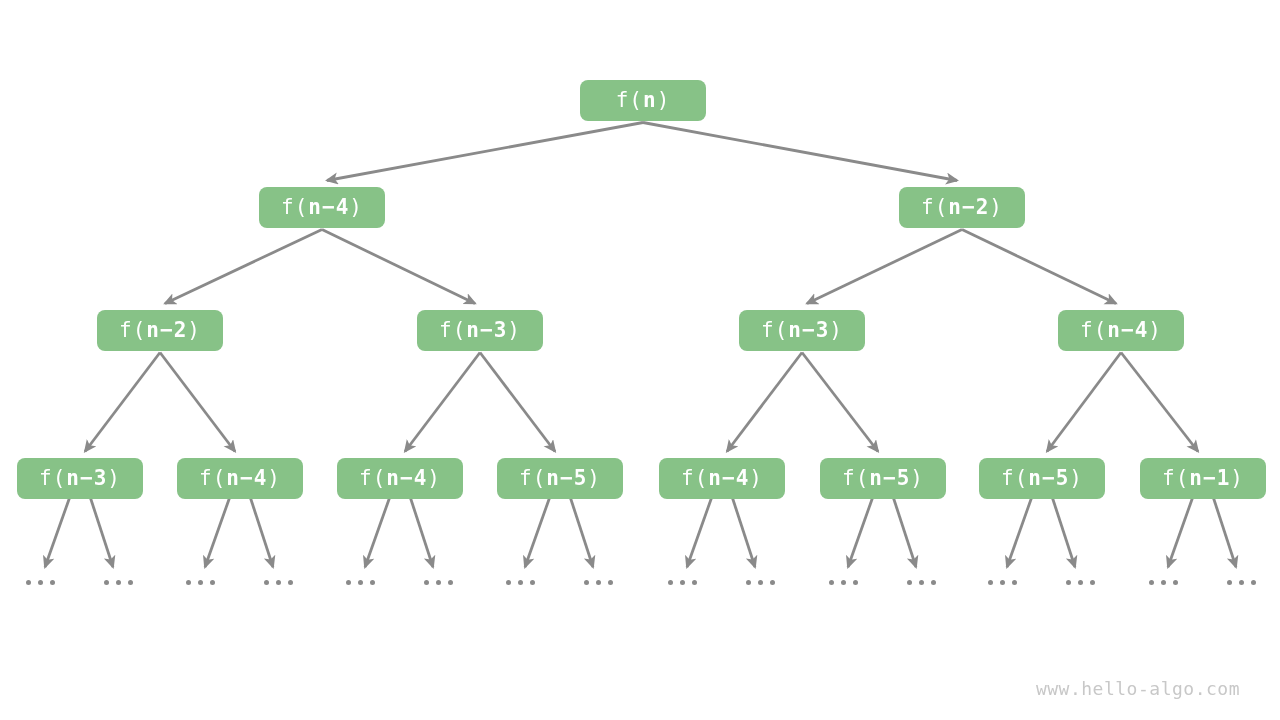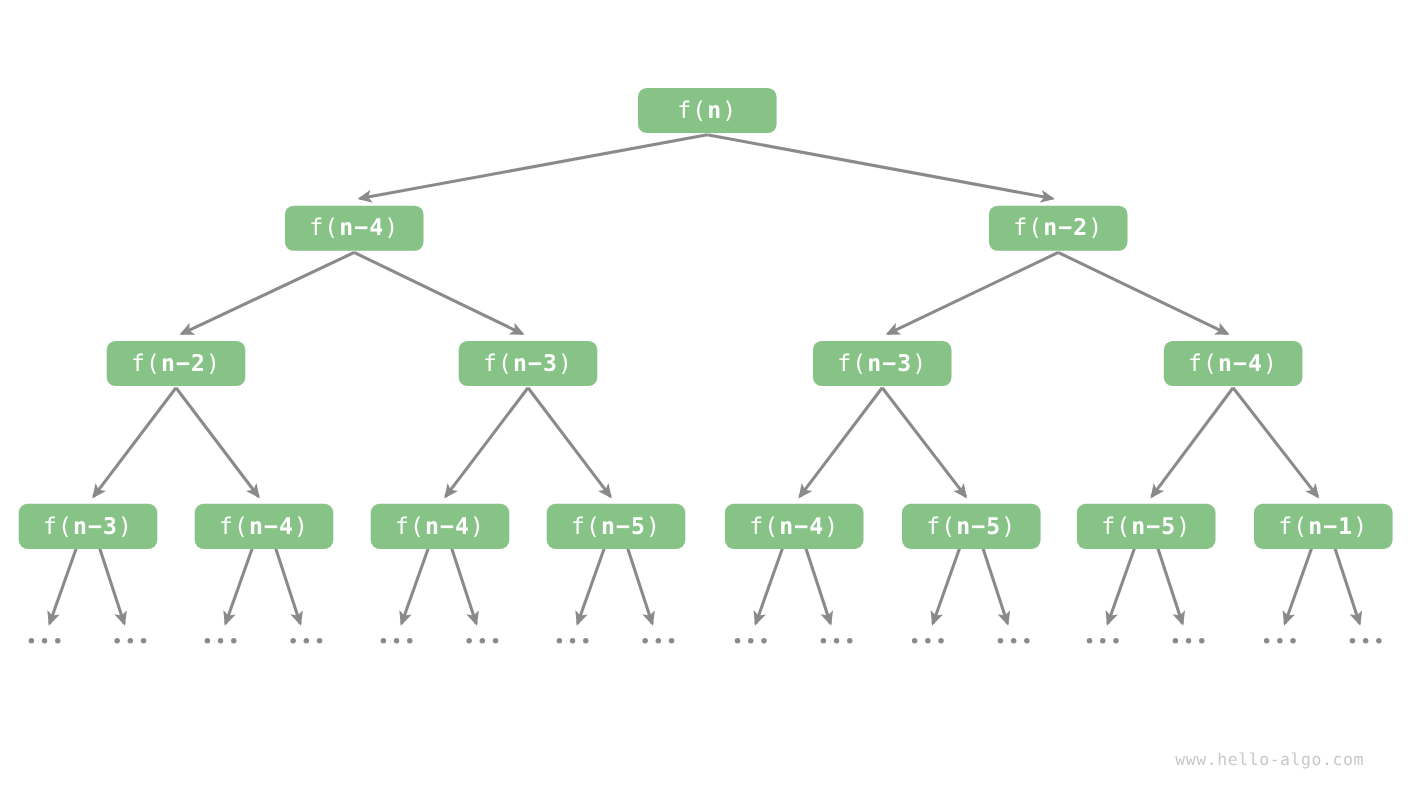--- a/index.html
+++ b/index.html
@@ -42,21 +42,21 @@
   }
   .ellipsis .dot {
     width: 5px; height: 5px;
     border-radius: 50%;
     background: var(--dot, #8a8a8a);
   }
   .watermark {
     position: absolute;
     right: 40px;
     bottom: 21px;
-    font-size: 15px;
+    font-size: 18px;
     letter-spacing: 0.5px;
     color: var(--watermark, #c8c8c8);
     z-index: 2;
   }
 </style>
 </head>
 <body>
 
 <div class="stage" style="--bg: #ffffff; --node-fill: #87C287; --node-text: #ffffff; --dot: #8a8a8a; --watermark: #c8c8c8;">
   <svg class="edges-layer" width="1280" height="720" viewBox="0 0 1280 720" xmlns="http://www.w3.org/2000/svg">

